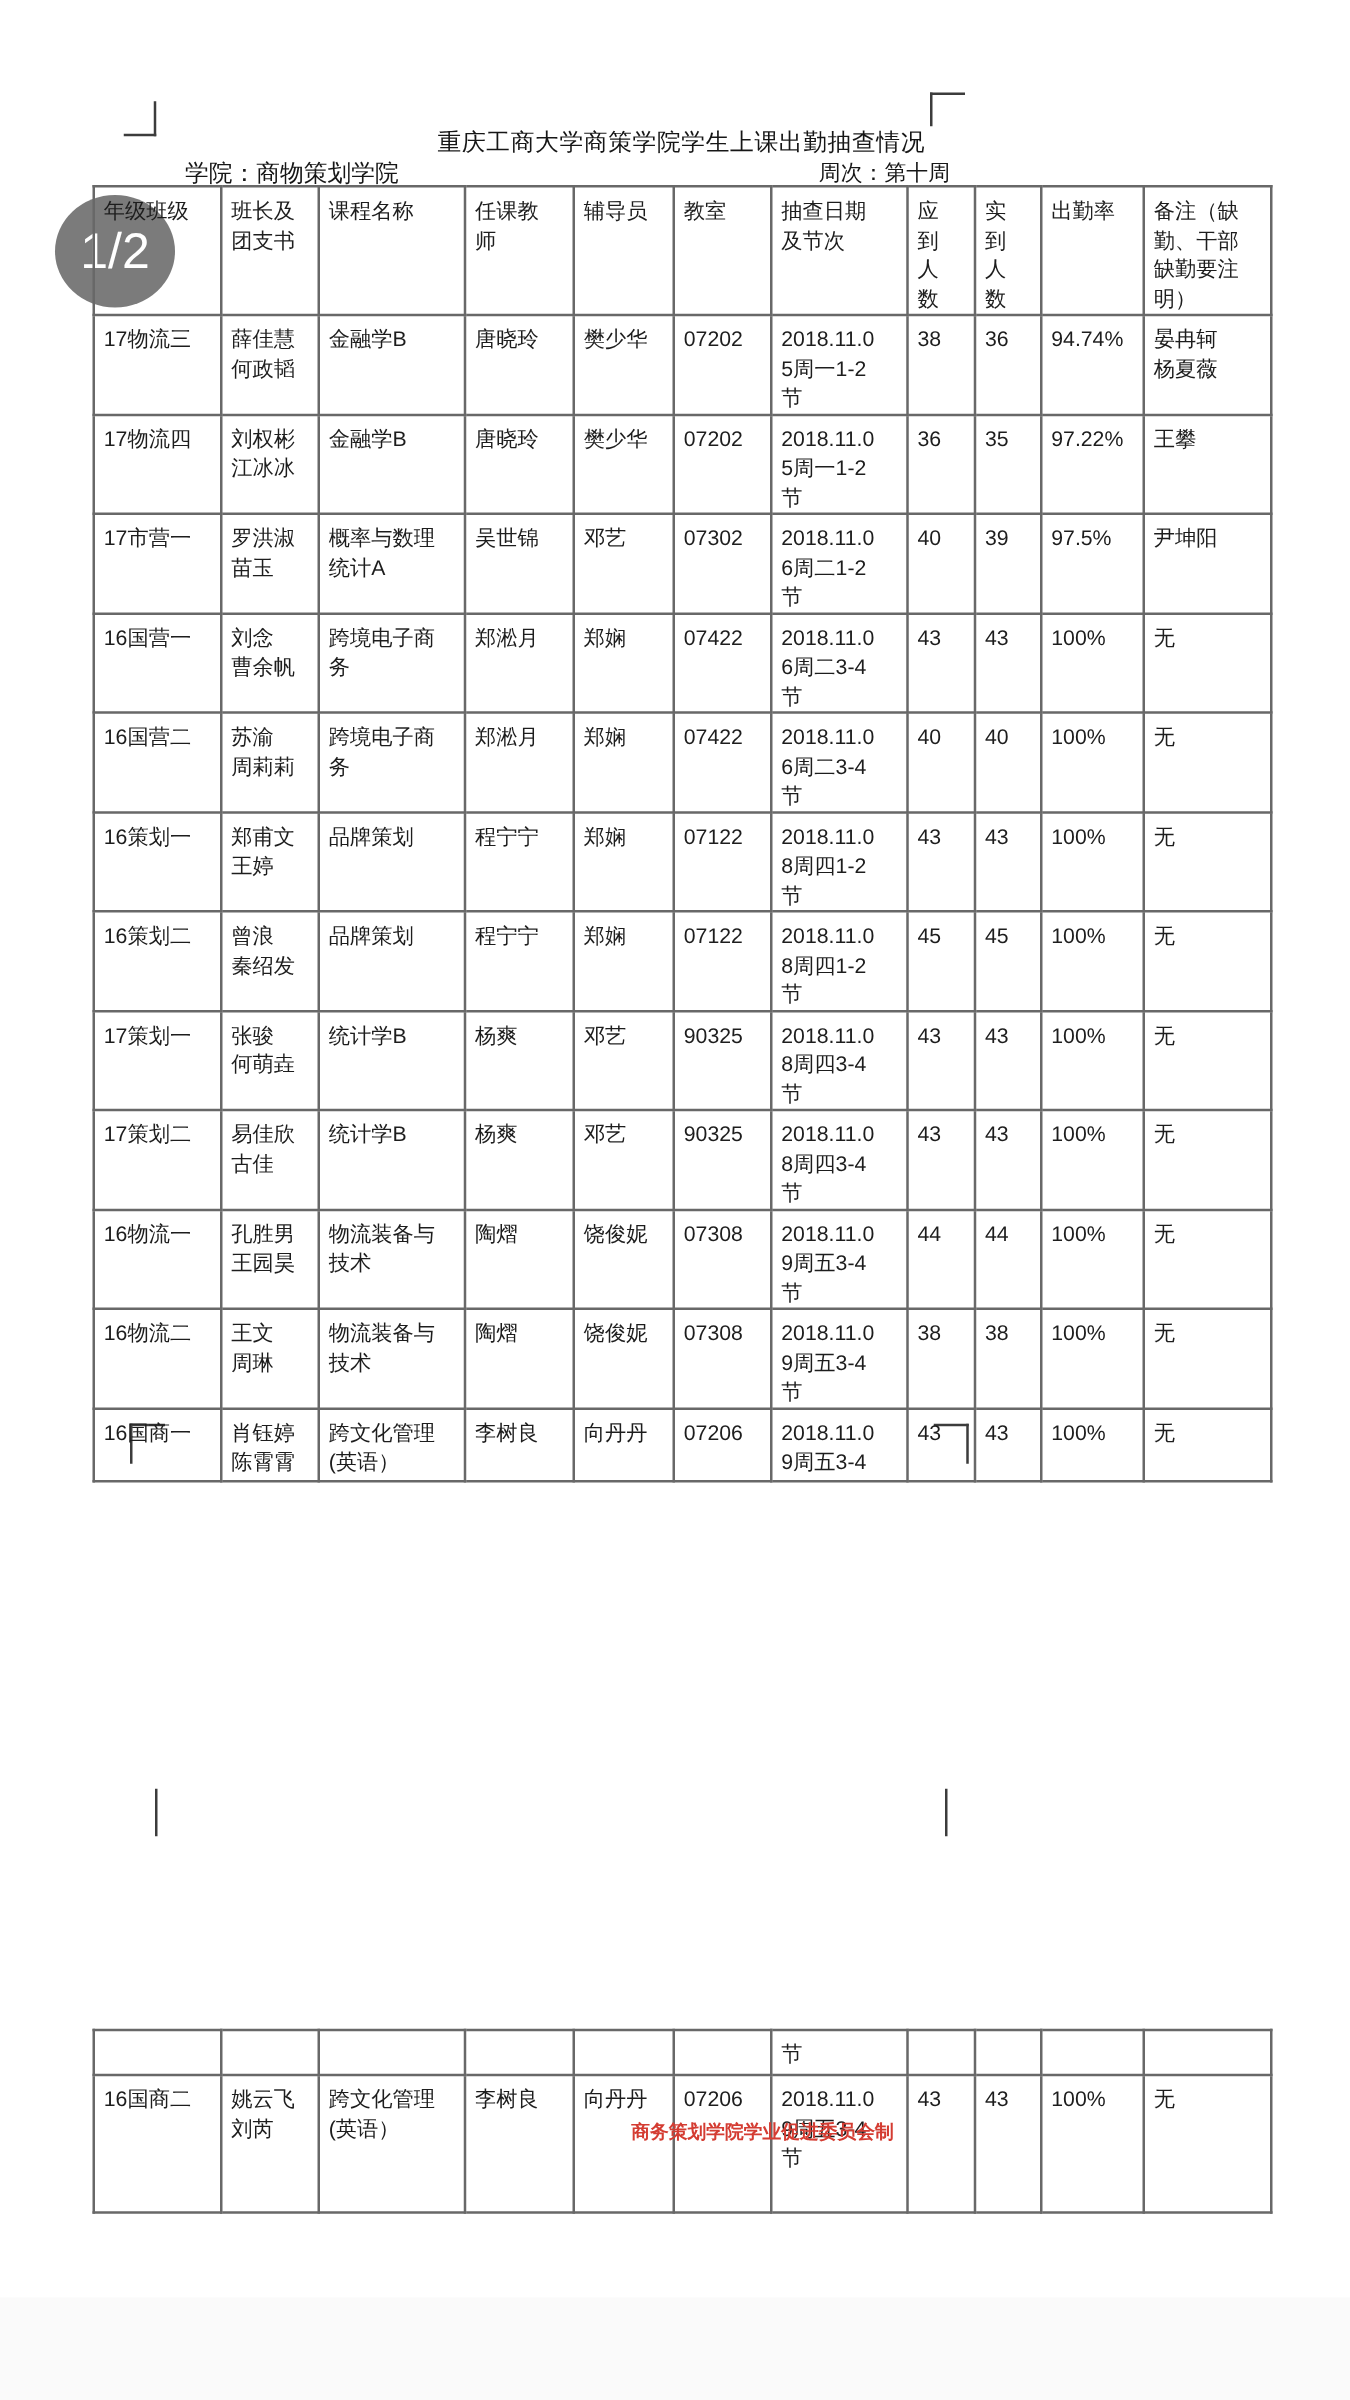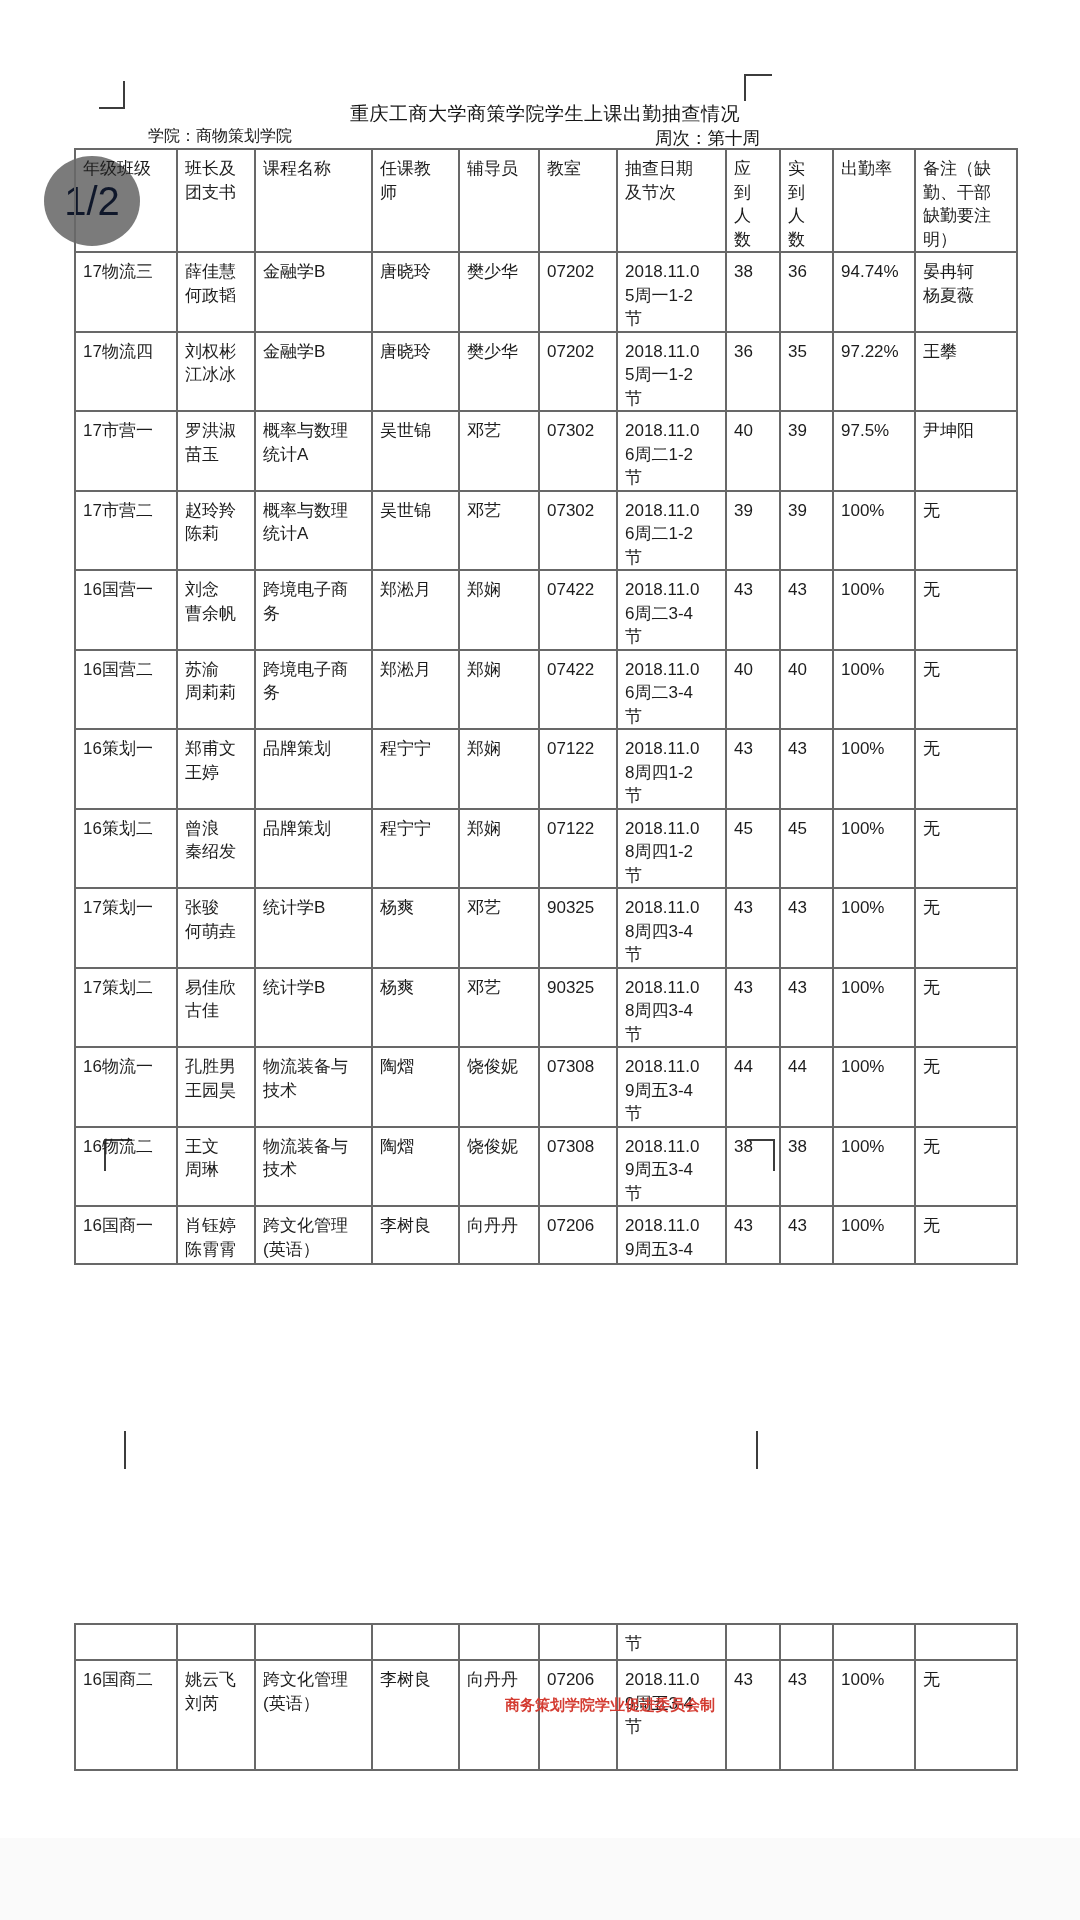--- a/index.html
+++ b/index.html
@@ -5,21 +5,21 @@
   html,body{margin:0;padding:0;background:#ffffff;}
   #screen{
     position:relative;width:1080px;height:1920px;background:#ffffff;
     font-family:"Liberation Sans","DejaVu Sans",sans-serif;overflow:hidden;
     color:#1d1d1d;
   }
   .doc-title{
     position:absolute;left:74px;top:101px;width:942px;text-align:center;
     font-size:19px;color:#161616;letter-spacing:0.5px;
   }
-  .meta-college{position:absolute;left:148px;top:126px;font-size:16px;color:#161616;}
+  .meta-college{position:absolute;left:148px;top:126px;font-size:19px;color:#161616;}
   .meta-week{position:absolute;left:655px;top:126px;font-size:17.5px;color:#161616;text-align:right;}
   table.scan{
     position:absolute;left:74px;border-collapse:collapse;table-layout:fixed;
     background:transparent;z-index:2;
   }
   #table-page1{top:148px;}
   #table-page2{top:1623px;}
   table.scan th,table.scan td{
     border:2px solid #686868;vertical-align:top;text-align:left;
     font-size:17px;line-height:23.5px;font-weight:400;
@@ -53,21 +53,21 @@
   <div class="mark mark-p1bl"></div>
   <div class="mark mark-p1br"></div>
   <div class="mark mark-p2tl"></div>
   <div class="mark mark-p2tr"></div>
   <div class="bottom-shade"></div>
 
   <div class="doc-title">重庆工商大学商策学院学生上课出勤抽查情况</div>
   <div class="meta-college">学院：商物策划学院</div>
   <div class="meta-week">周次：第十周</div>
 
-  <div class="page-badge" style="background: rgb(123, 123, 123); color: #0f172a;">1/2</div>
+  <div class="page-badge" style="background: rgb(123, 123, 123); color: #ffffff;">1/2</div>
 
   <table class="scan" id="table-page1" style="width: 942px;">
     <colgroup>
         <col style="width: 102px;">
         <col style="width: 78px;">
         <col style="width: 117px;">
         <col style="width: 87px;">
         <col style="width: 80px;">
         <col style="width: 78px;">
         <col style="width: 109px;">
@@ -148,37 +148,20 @@
           <td>07302</td>
           <td>2018.11.0
 6周二1-2
 节</td>
           <td>40</td>
           <td>39</td>
           <td>97.5%</td>
           <td>尹坤阳</td>
         </tr>
         <tr>
-          <td>17市营二</td>
-          <td>赵玲羚
-陈莉</td>
-          <td>概率与数理
-统计A</td>
-          <td>吴世锦</td>
-          <td>邓艺</td>
-          <td>07302</td>
-          <td>2018.11.0
-6周二1-2
-节</td>
-          <td>39</td>
-          <td>39</td>
-          <td>100%</td>
-          <td>无</td>
-        </tr>
-        <tr>
           <td>16国营一</td>
           <td>刘念
 曹余帆</td>
           <td>跨境电子商
 务</td>
           <td>郑淞月</td>
           <td>郑娴</td>
           <td>07422</td>
           <td>2018.11.0
 6周二3-4

